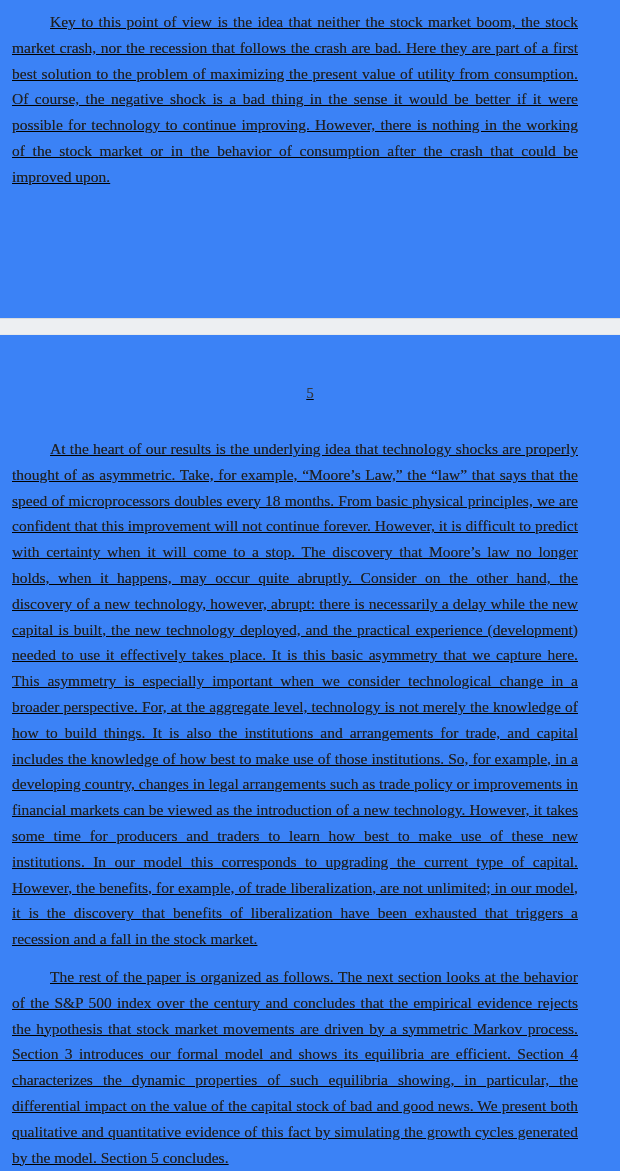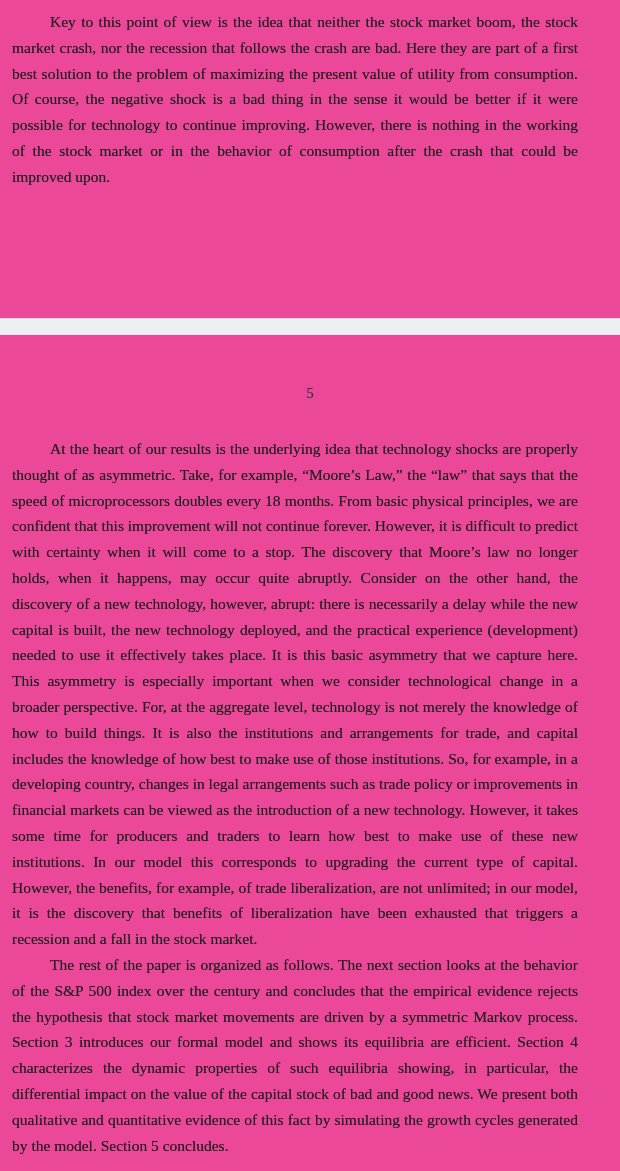--- a/index.html
+++ b/index.html
@@ -11,22 +11,23 @@
     height: 1171px;
     background: #ffffff;
     overflow: hidden;
   }
   .viewer {
     width: 620px;
     height: 1171px;
     position: relative;
   }
   .page {
-    background: #ec4899;
+    background: #3b82f6;
     box-sizing: border-box;
+    text-decoration: underline;
   }
   .page-text {
     font-family: "Liberation Serif", "DejaVu Serif", serif;
     font-size: 15.5px;
     line-height: 25.8px;
     color: #212121;
     text-align: justify;
     padding: 0 42px 0 12px;
     
     text-shadow: 0 0 0.5px rgba(20,20,20,0.55);
@@ -56,20 +57,21 @@
     font-family: "Liberation Serif", "DejaVu Serif", serif;
     font-size: 14.5px;
     line-height: 20px;
     color: #38393d;
     text-shadow: 0 0 0.5px rgba(20,20,20,0.5);
   }
   .page-curr .page-text {
     margin-top: 33px;
   }
   .page-text p + p {
+    margin-top: 12px;
   }
 </style>
 </head>
 <body>
 
 <div class="viewer">
 
   <section class="page page-prev">
     <div class="page-text">
       <p>Key to this point of view is the idea that neither the stock market boom, the stock market crash, nor the recession that follows the crash are bad. Here they are part of a first best solution to the problem of maximizing the present value of utility from consumption. Of course, the negative shock is a bad thing in the sense it would be better if it were possible for technology to continue improving. However, there is nothing in the working of the stock market or in the behavior of consumption after the crash that could be improved upon.</p>

